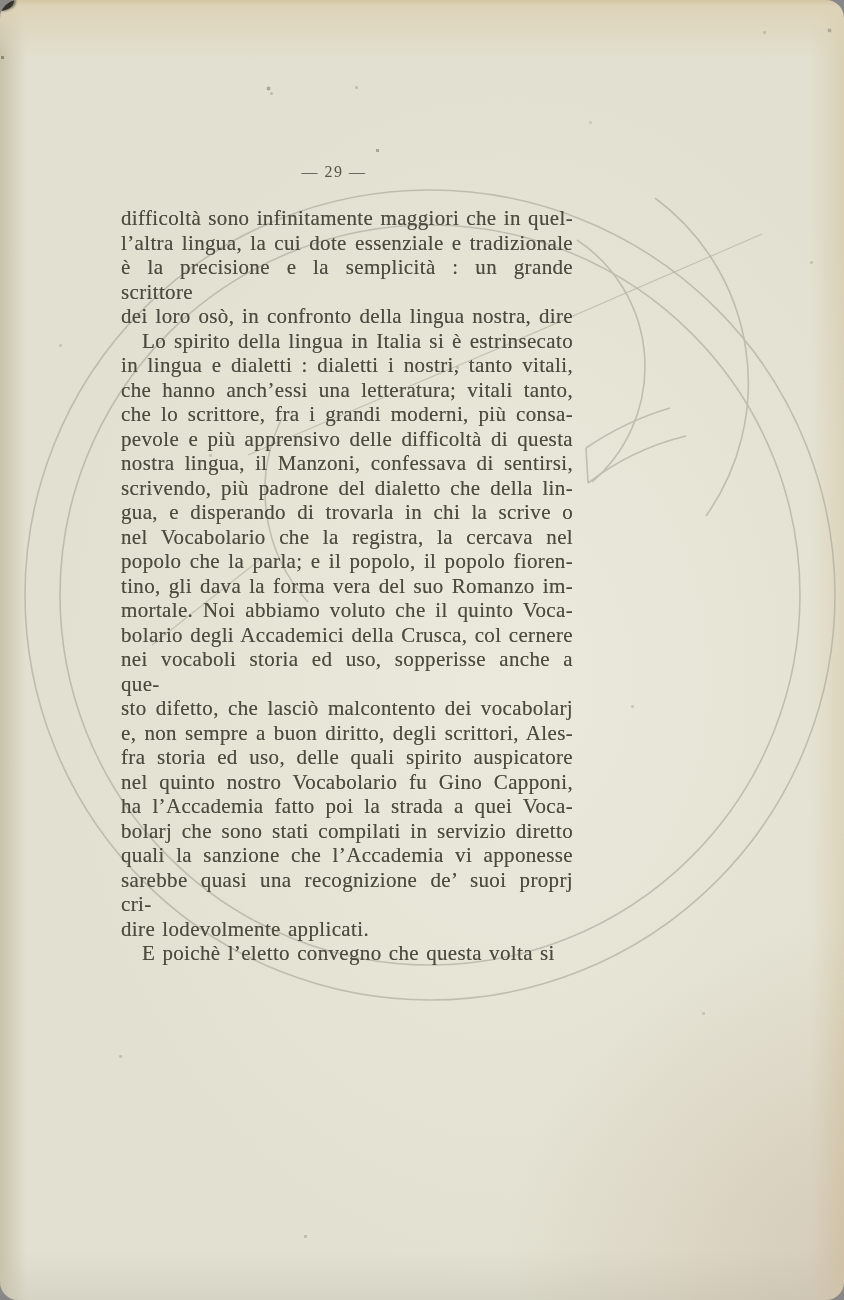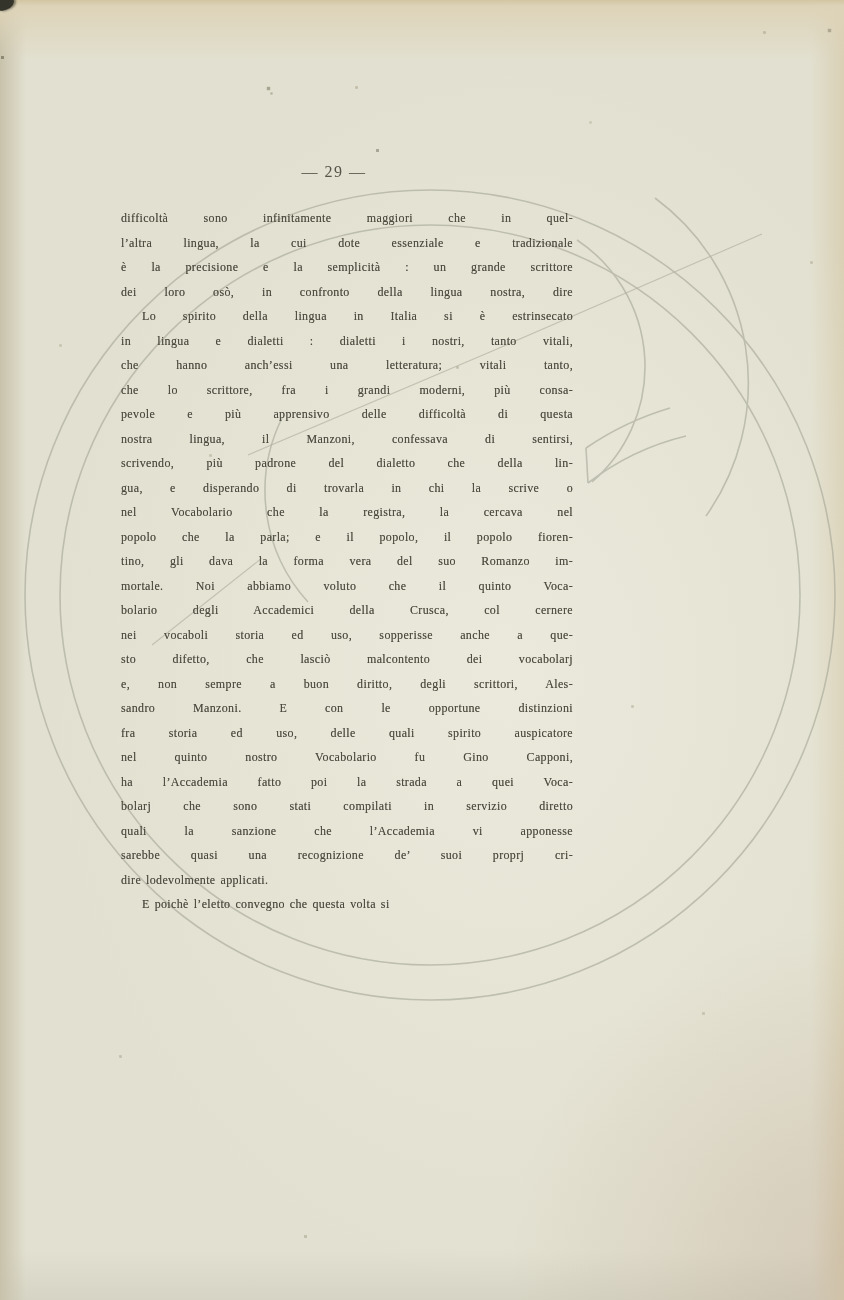--- a/index.html
+++ b/index.html
@@ -9,30 +9,31 @@
     overflow:hidden;
     font-family:"Liberation Serif","DejaVu Serif",serif;
     background:
       radial-gradient(circle at 100% 97%, rgba(186,158,136,0.30), rgba(186,158,136,0) 22%),
       radial-gradient(ellipse at 60% 52%, rgba(242,242,230,0.50), rgba(242,242,230,0) 65%),
       linear-gradient(180deg, #d3c6a2 0px, #ddd3b8 6px, rgba(221,211,184,0) 60px),
       linear-gradient(90deg, #c8c2ab 0px, rgba(200,194,171,0) 26px),
       linear-gradient(270deg, #d9d0b5 0px, rgba(217,208,181,0) 34px),
       linear-gradient(0deg, #d6d4c4 0px, rgba(214,212,196,0) 50px),
       #e2e0d0;
+    border-radius: 18px;
   }
   .watermark{position:absolute;left:0;top:0;pointer-events:none;}
   .pageno{
     position:absolute;left:121px;top:163px;width:452px;
     text-align:center;text-indent:-26px;
     font-size:16px;letter-spacing:1.5px;color:#57544a;
   }
   .textblock{
     position:absolute;left:121px;top:206px;width:452px;
-    font-size:12px;line-height:24.5px;color:#4c4a3f;
+    font-size:21px;line-height:24.5px;color:#4c4a3f;
     letter-spacing:0.35px;word-spacing:1.6px;
     text-shadow:0 0 0.5px rgba(76,74,63,0.55);
   }
   .line{text-align:justify;text-align-last:justify;white-space:normal;}
   .line.end{text-align-last:left;}
   .line.indent{text-indent:21px;}
   
   .corner-blob{
     position:absolute;left:-6px;top:-5px;width:20px;height:15px;
     background:#35342a;border-radius:40% 60% 55% 45%;
@@ -97,21 +98,20 @@
       <div class="line">scrivendo, più padrone del dialetto che della lin-</div>
       <div class="line">gua, e disperando di trovarla in chi la scrive o</div>
       <div class="line">nel Vocabolario che la registra, la cercava nel</div>
       <div class="line">popolo che la parla; e il popolo, il popolo fioren-</div>
       <div class="line">tino, gli dava la forma vera del suo Romanzo im-</div>
       <div class="line">mortale. Noi abbiamo voluto che il quinto Voca-</div>
       <div class="line">bolario degli Accademici della Crusca, col cernere</div>
       <div class="line">nei vocaboli storia ed uso, sopperisse anche a que-</div>
       <div class="line">sto difetto, che lasciò malcontento dei vocabolarj</div>
       <div class="line">e, non sempre a buon diritto, degli scrittori, Ales-</div>
-      <div class="line">sandro Manzoni. E con le opportune distinzioni</div>
       <div class="line">fra storia ed uso, delle quali spirito auspicatore</div>
       <div class="line">nel quinto nostro Vocabolario fu Gino Capponi,</div>
       <div class="line">ha l’Accademia fatto poi la strada a quei Voca-</div>
       <div class="line">bolarj che sono stati compilati in servizio diretto</div>
       <div class="line">quali la sanzione che l’Accademia vi apponesse</div>
       <div class="line">sarebbe quasi una recognizione de’ suoi proprj cri-</div>
       <div class="line end">dire lodevolmente applicati.</div>
       <div class="line indent end">E poichè l’eletto convegno che questa volta si</div>
     </div>
 

